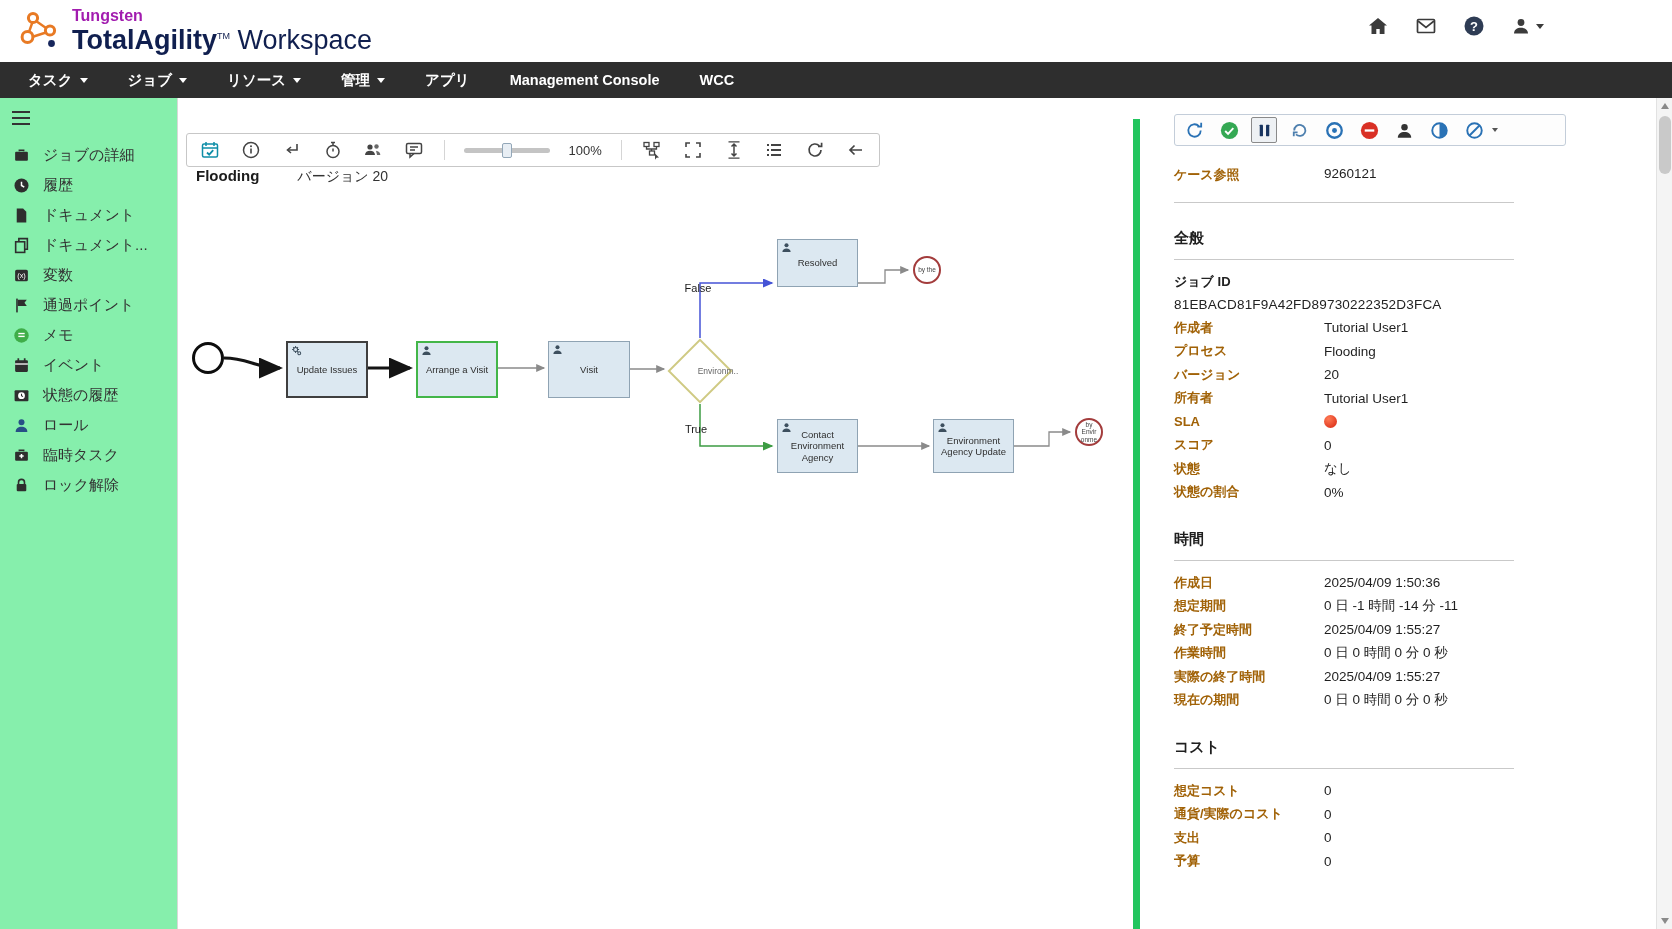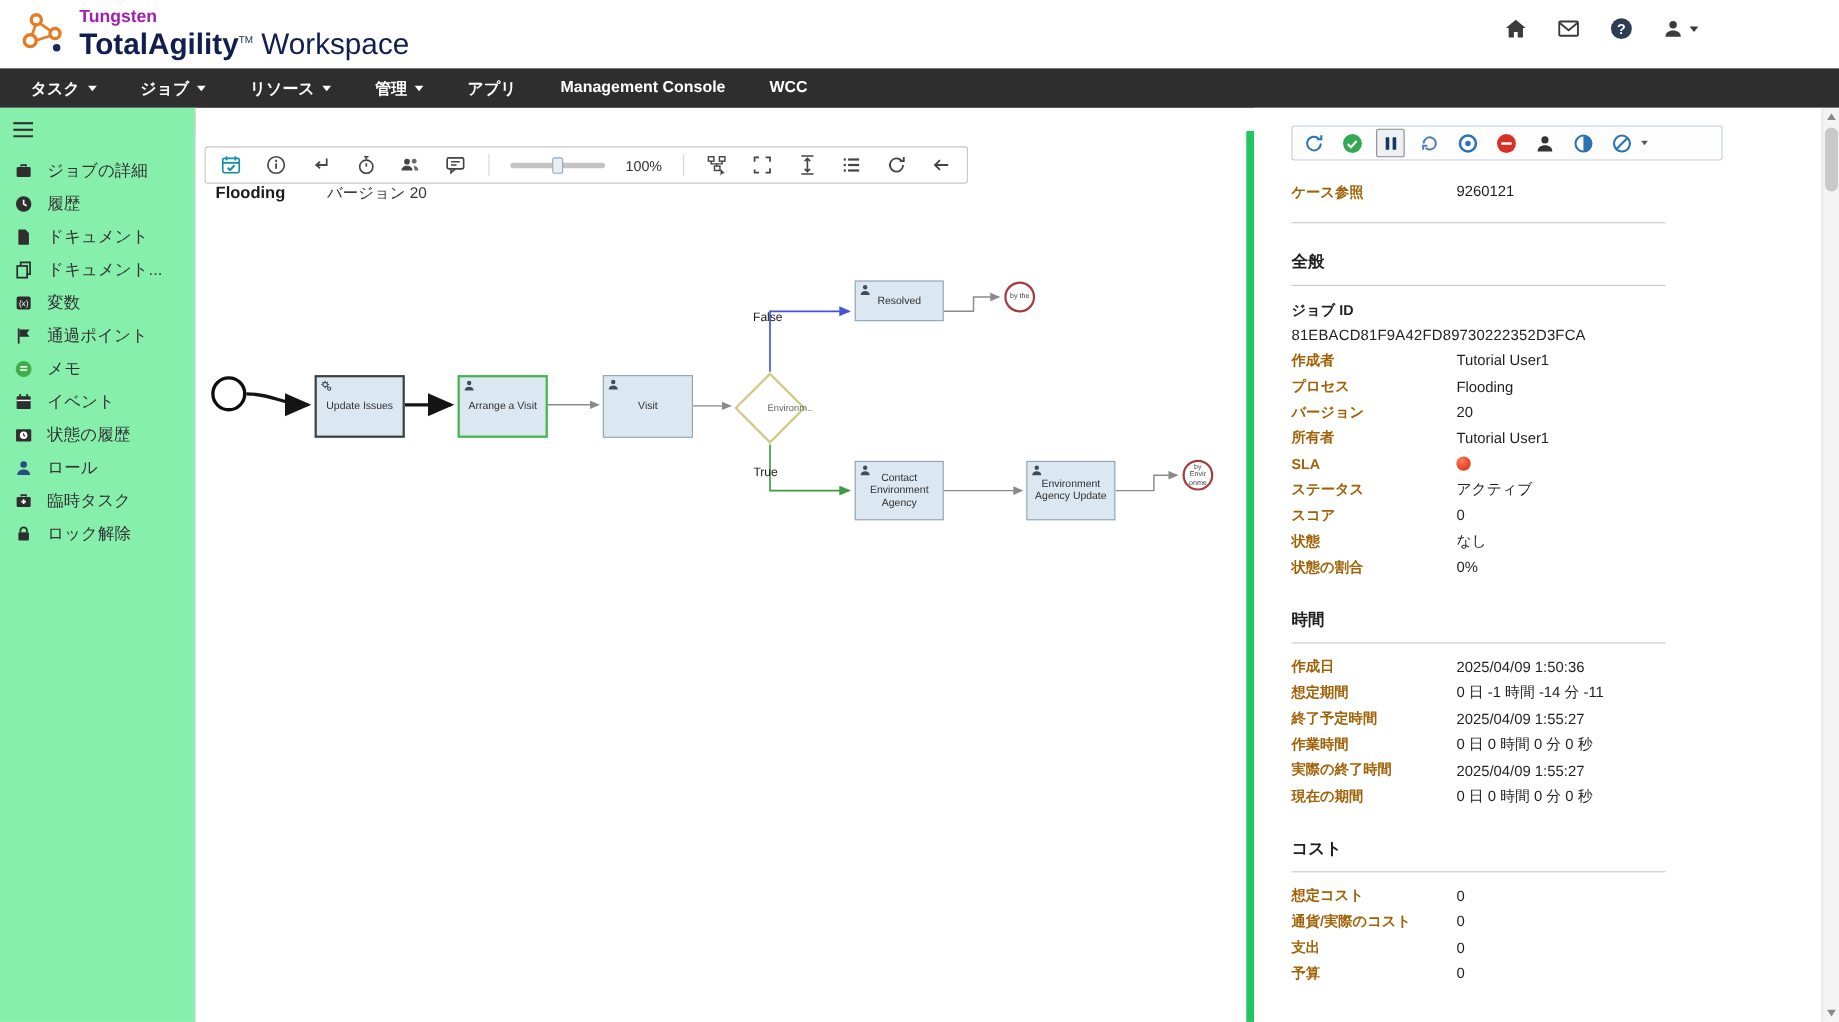--- a/index.html
+++ b/index.html
@@ -54,21 +54,21 @@
   #diagram { position:absolute; inset:0; }
   #edges { position:absolute; left:0; top:0; }
   .task { position:absolute; width:82px; height:57px; background:#dce8f1; border:1px solid #8fa3b3;
           display:flex; align-items:center; justify-content:center; text-align:center;
           font-size:9.5px; color:#2f2f2f; line-height:1.2; padding:3px; cursor:pointer; }
   .node-icon { position:absolute; top:2px; left:3px; width:11px; height:11px; color:#3d4f5e; }
   .node-icon svg { width:100%; height:100%; }
   #n-update  { left:108px; top:222px; border:2px solid #3f3f3f; }
   #n-arrange { left:238px; top:222px; border:2px solid #43b649; }
   #n-visit   { left:370px; top:222px; }
-  #n-resolved{ left:599px; top:136px; width:81px; height:37px; }
+  #n-resolved{ left:599px; top:120px; width:81px; height:48px; }
   #n-contact { left:599px; top:300px; width:81px; height:54px; }
   #n-agency  { left:755px; top:300px; width:81px; height:54px; }
   #n-start { position:absolute; left:14px; top:223px; width:32px; height:32px; border:3px solid #0d0d0d; border-radius:50%; background:#fff; cursor:pointer; }
   .end-ev { position:absolute; width:28px; height:28px; border:2px solid #a33c3c; border-radius:50%; background:#fff;
             display:flex; align-items:center; justify-content:center; font-size:6.5px; color:#444; text-align:center; line-height:1.1; padding:1px; cursor:pointer; }
   #n-end1 { left:735px; top:137px; }
   #n-end2 { left:897px; top:299px; }
   #n-gateway { position:absolute; left:499px; top:229px; width:46px; height:46px; cursor:pointer; }
   .gw-shape { width:100%; height:100%; transform:rotate(45deg); border:2px solid #cfca83; background:#fff; }
   .gw-label { position:absolute; top:50%; left:50%; transform:translate(-50%,-50%); font-size:8.5px; color:#666; white-space:nowrap;padding-left:36px; }
@@ -581,24 +581,20 @@
       </div>
       <div class="detail-row">
         <span class="dl">所有者</span>
         <span class="dv">Tutorial User1</span>
       </div>
       <div class="detail-row">
         <span class="dl">SLA</span>
         <span class="sla-dot"></span>
       </div>
       <div class="detail-row">
-        <span class="dl">ステータス</span>
-        <span class="dv">アクティブ</span>
-      </div>
-      <div class="detail-row">
         <span class="dl">スコア</span>
         <span class="dv">0</span>
       </div>
       <div class="detail-row">
         <span class="dl">状態</span>
         <span class="dv">なし</span>
       </div>
       <div class="detail-row">
         <span class="dl">状態の割合</span>
         <span class="dv">0%</span>

